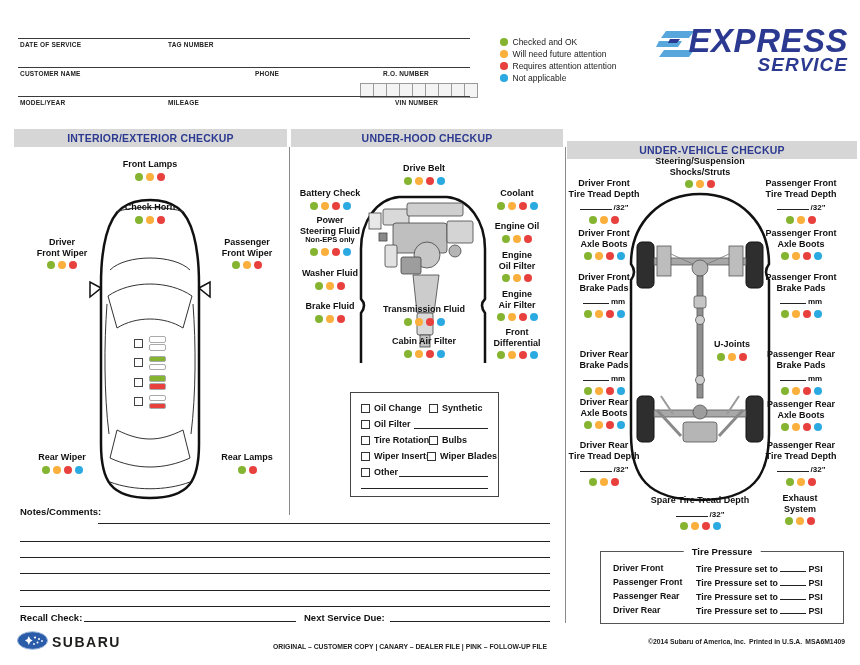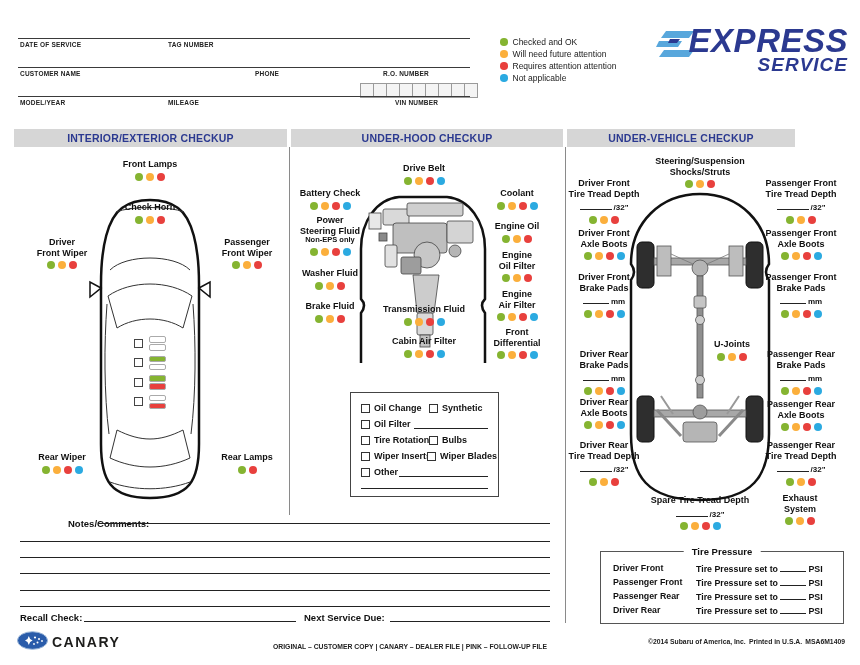--- a/index.html
+++ b/index.html
@@ -97,21 +97,21 @@
     <polygon points="8,20 38,20 33,27 3,27" fill="#58a7dc"></polygon>
     <polygon points="14,9 24,9 21,13 12,13" fill="#2b3990"></polygon>
   </svg>
   <div class="express" style="left:660px;top:26px;width:188px;">
     <div class="l1">EXPRESS</div>
     <div class="l2">SERVICE</div>
   </div>
 
   <div class="colhdr" style="left:14px;top:129px;width:273px;">INTERIOR/EXTERIOR CHECKUP</div>
   <div class="colhdr" style="left:291px;top:129px;width:272px;">UNDER-HOOD CHECKUP</div>
-  <div class="colhdr" style="left:567px;top:129px;width:228px;">UNDER-VEHICLE CHECKUP</div>
+  <div class="colhdr" style="left:567px;top:141px;width:290px;">UNDER-VEHICLE CHECKUP</div>
 
   <div class="vdiv" style="left:289px;top:147px;height:368px;"></div>
   <div class="vdiv" style="left:565px;top:147px;height:476px;"></div>
 
   <svg class="abs" style="left:86px;top:192px;" width="128" height="318" viewBox="0 0 128 318">
     <path d="M15,92 C15,54 22,26 36,16 C44,10 52,8 64,8 C76,8 84,10 92,16 C106,26 113,54 113,92 L113,252 C113,288 104,306 64,306 C24,306 15,288 15,252 Z" fill="#fff" stroke="#111" stroke-width="2.5"></path>
     <path d="M30,20 C45,14 83,14 98,20" fill="none" stroke="#333" stroke-width="1"></path>
     <path d="M24,78 C40,62 88,62 104,78" fill="none" stroke="#333" stroke-width="1"></path>
     <path d="M22,104 C45,88 83,88 106,104 L97,136 C78,124 50,124 31,136 Z" fill="#fff" stroke="#333" stroke-width="1"></path>
     <path d="M21,112 C18,152 18,202 23,242" fill="none" stroke="#333" stroke-width="1"></path>
@@ -570,21 +570,21 @@
     <div class="tirerow" style="left:12px;top:11px;"><span>Driver Front</span></div>
     <div class="tirerow" style="left:95px;top:11px;"><span>Tire Pressure set to</span> <span class="wline sm"></span><span>PSI</span></div>
     <div class="tirerow" style="left:12px;top:25px;"><span>Passenger Front</span></div>
     <div class="tirerow" style="left:95px;top:25px;"><span>Tire Pressure set to</span> <span class="wline sm"></span><span>PSI</span></div>
     <div class="tirerow" style="left:12px;top:39px;"><span>Passenger Rear</span></div>
     <div class="tirerow" style="left:95px;top:39px;"><span>Tire Pressure set to</span> <span class="wline sm"></span><span>PSI</span></div>
     <div class="tirerow" style="left:12px;top:53px;"><span>Driver Rear</span></div>
     <div class="tirerow" style="left:95px;top:53px;"><span>Tire Pressure set to</span> <span class="wline sm"></span><span>PSI</span></div>
   </div>
 
-  <div class="noteslabel" style="left:20px;top:518px;margin-left:48px;">Notes/Comments:</div>
+  <div class="noteslabel" style="left:20px;top:506px;">Notes/Comments:</div>
   <div class="nline" style="left:98px;top:523px;width:452px;"></div>
   <div class="nline" style="left:20px;top:541px;width:530px;"></div>
   <div class="nline" style="left:20px;top:557px;width:530px;"></div>
   <div class="nline" style="left:20px;top:573px;width:530px;"></div>
   <div class="nline" style="left:20px;top:590px;width:530px;"></div>
   <div class="nline" style="left:20px;top:606px;width:530px;"></div>
 
   <div class="noteslabel" style="left:20px;top:612px;">Recall Check:</div>
   <div class="nline" style="left:84px;top:621px;width:212px;"></div>
   <div class="noteslabel" style="left:304px;top:612px;">Next Service Due:</div>
@@ -592,21 +592,21 @@
 
   <svg class="abs" style="left:17px;top:631px;" width="31" height="19" viewBox="0 0 31 19">
     <ellipse cx="15.5" cy="9.5" rx="15" ry="8.8" fill="#2a5caa" stroke="#9bb6d8" stroke-width="1"></ellipse>
     <polygon points="8,9.5 10.5,8 11.8,5 13.1,8 15.6,9.5 13.1,11 11.8,14 10.5,11" fill="#fff"></polygon>
     <circle cx="18" cy="6.5" r="1.1" fill="#fff"></circle>
     <circle cx="22" cy="8" r="1" fill="#fff"></circle>
     <circle cx="25" cy="10" r="0.9" fill="#fff"></circle>
     <circle cx="20.5" cy="11.5" r="1" fill="#fff"></circle>
     <circle cx="17" cy="13" r="0.9" fill="#fff"></circle>
   </svg>
-  <div class="abs subaru-wordmark" style="left:52px;top:634px;">CANARY</div>
+  <div class="abs subaru-wordmark" style="left:52px;top:634px;">SUBARU</div>
 
   <div class="footer-sm" style="left:230px;top:643px;width:360px;text-align:center;">ORIGINAL – CUSTOMER COPY  |  CANARY – DEALER FILE  |  PINK – FOLLOW-UP FILE</div>
 
   <div class="footer-sm" style="left:648px;top:638px;width:197px;display:flex;justify-content:space-between;">
     <span>©2014 Subaru of America, Inc.</span>
     <span>Printed in U.S.A.</span>
     <span>MSA6M1409</span>
   </div>
 
 </div>

